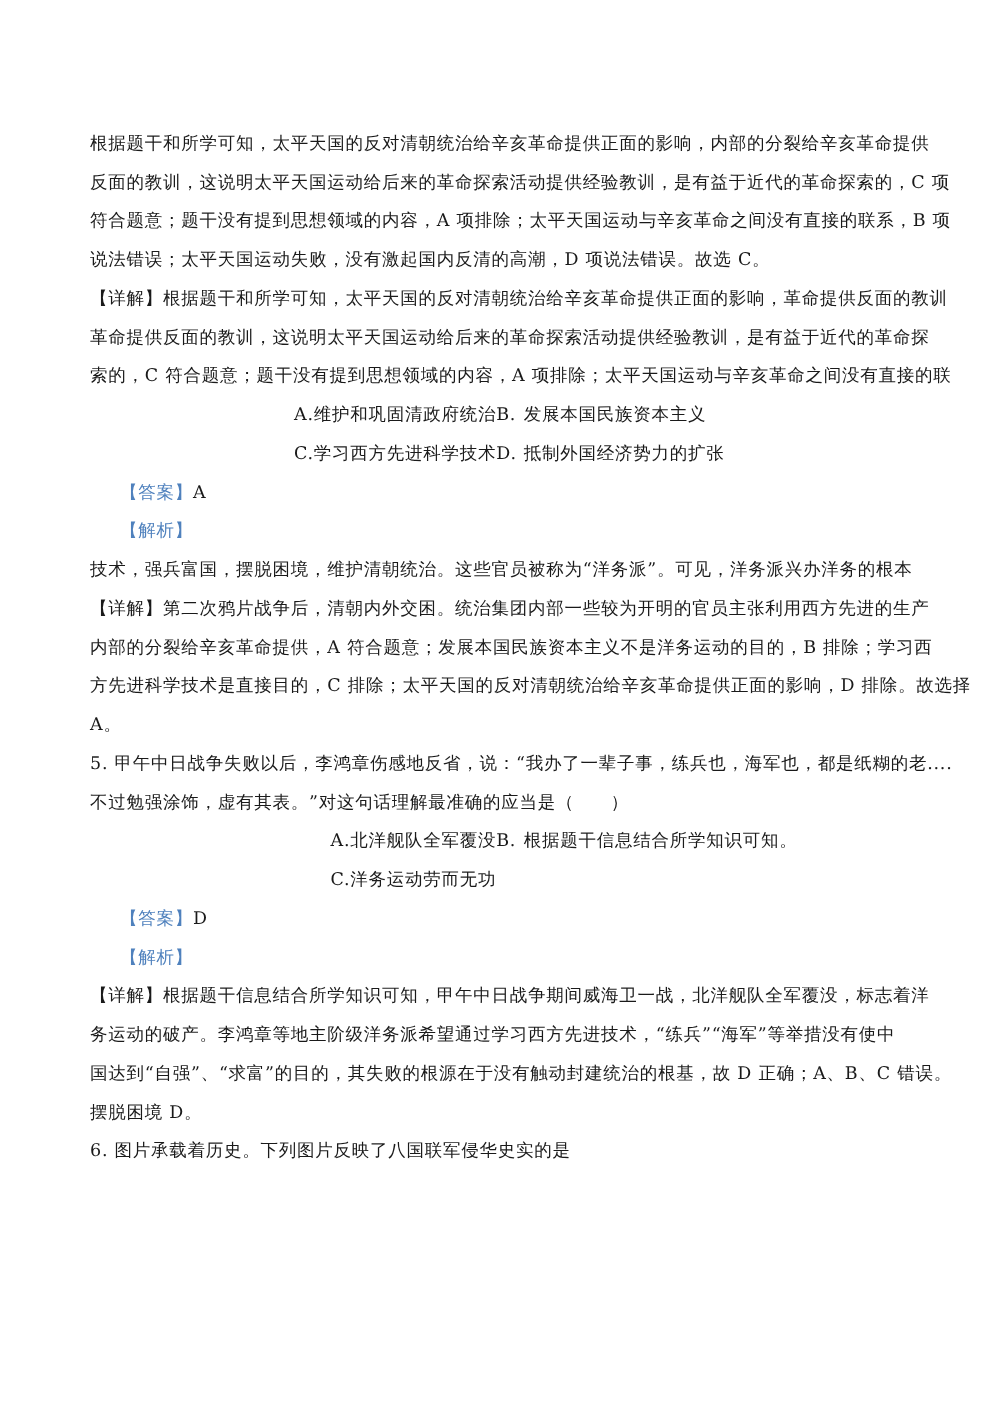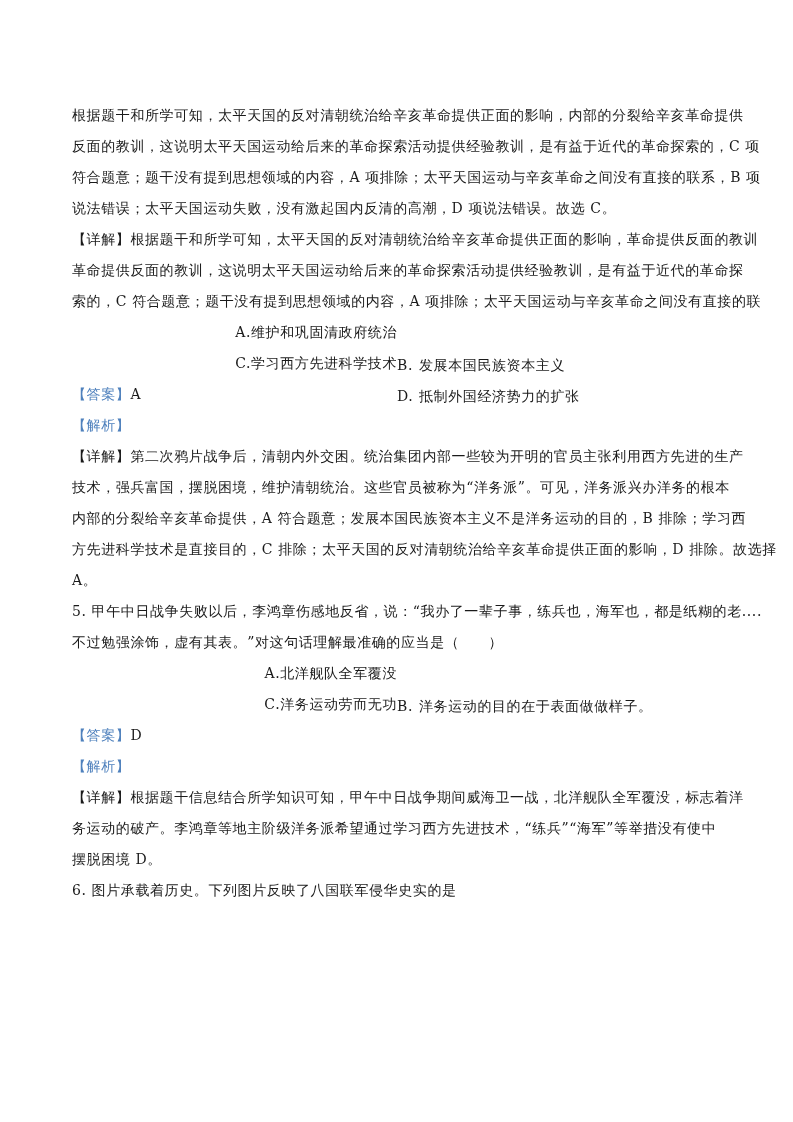--- a/index.html
+++ b/index.html
@@ -23,39 +23,39 @@
     }
     .line {
       font-size: 14px;
       line-height: 31px;
       height: 31px;
       white-space: nowrap;
       letter-spacing: 0.6px;
     }
     .label-blue {
       color: #4f81bd;
+      margin-left: 24px;
     }
     .label-black {
       color: #1a1a1a;
     }
     .options-row {
       display: flex;
       font-size: 14px;
       line-height: 31px;
       height: 31px;
       letter-spacing: 0.6px;
       white-space: nowrap;
     }
     .opt-left {
       width: 325px;
       text-align: right;
     }
     .opt-right {
       flex: 1;
-      margin-top: 33px;
     }
     .opt-letter {
       display: inline-block;
       width: 22px;
     }
   </style>
 </head>
 <body>
 
 <div class="page">
@@ -77,41 +77,42 @@
     <div class="options-row">
       <div class="opt-left"><span class="opt-letter">A.</span><span>维护和巩固清政府统治</span></div>
       <div class="opt-right"><span class="opt-letter">B.</span><span>发展本国民族资本主义</span></div>
     </div>
     <div class="options-row">
       <div class="opt-left"><span class="opt-letter">C.</span><span>学习西方先进科学技术</span></div>
       <div class="opt-right"><span class="opt-letter">D.</span><span>抵制外国经济势力的扩张</span></div>
     </div>
     <div class="line"><span class="label-blue">【答案】</span><span>A</span></div>
     <div class="line label-blue">【解析】</div>
+    <div class="line">技术，强兵富国，摆脱困境，维护清朝统治。这些官员被称为“洋务派”。可见，洋务派兴办洋务的根本</div>
     <div class="line"><span>【详解】</span><span>第二次鸦片战争后，清朝内外交困。统治集团内部一些较为开明的官员主张利用西方先进的生产</span></div>
-    <div class="line">技术，强兵富国，摆脱困境，维护清朝统治。这些官员被称为“洋务派”。可见，洋务派兴办洋务的根本</div>
     <div class="line">内部的分裂给辛亥革命提供，A 符合题意；发展本国民族资本主义不是洋务运动的目的，B 排除；学习西</div>
     <div class="line">方先进科学技术是直接目的，C 排除；太平天国的反对清朝统治给辛亥革命提供正面的影响，D 排除。故选择</div>
     <div class="line">A。</div>
   </div>
 
   <div>
     <div class="line">5. 甲午中日战争失败以后，李鸿章伤感地反省，说：“我办了一辈子事，练兵也，海军也，都是纸糊的老....</div>
     <div class="line">不过勉强涂饰，虚有其表。”对这句话理解最准确的应当是（　　）</div>
     <div class="options-row">
       <div class="opt-left"><span class="opt-letter">A.</span><span>北洋舰队全军覆没</span></div>
-      <div class="opt-right"><span class="opt-letter">B.</span><span>洋务运动的目的在于表面做做样子。</span></div>
+      <div class="opt-right"><span class="opt-letter">B.</span><span>根据题干信息结合所学知识可知。</span></div>
     </div>
     <div class="options-row">
       <div class="opt-left"><span class="opt-letter">C.</span><span>洋务运动劳而无功</span></div>
     </div>
     <div class="line"><span class="label-blue">【答案】</span><span>D</span></div>
     <div class="line label-blue">【解析】</div>
     <div class="line"><span>【详解】</span><span>根据题干信息结合所学知识可知，甲午中日战争期间威海卫一战，北洋舰队全军覆没，标志着洋</span></div>
     <div class="line">务运动的破产。李鸿章等地主阶级洋务派希望通过学习西方先进技术，“练兵”“海军”等举措没有使中</div>
+    <div class="line">国达到“自强”、“求富”的目的，其失败的根源在于没有触动封建统治的根基，故 D 正确；A、B、C 错误。</div>
     <div class="line">摆脱困境 D。</div>
   </div>
 
   <div>
     <div class="line">6. 图片承载着历史。下列图片反映了八国联军侵华史实的是</div>
   </div>
 
 </div>
 
 </body></html>

